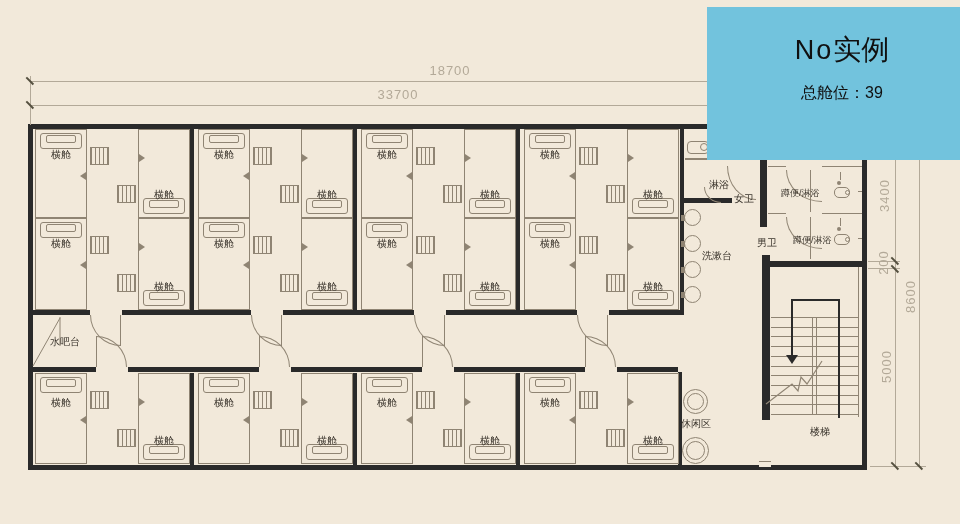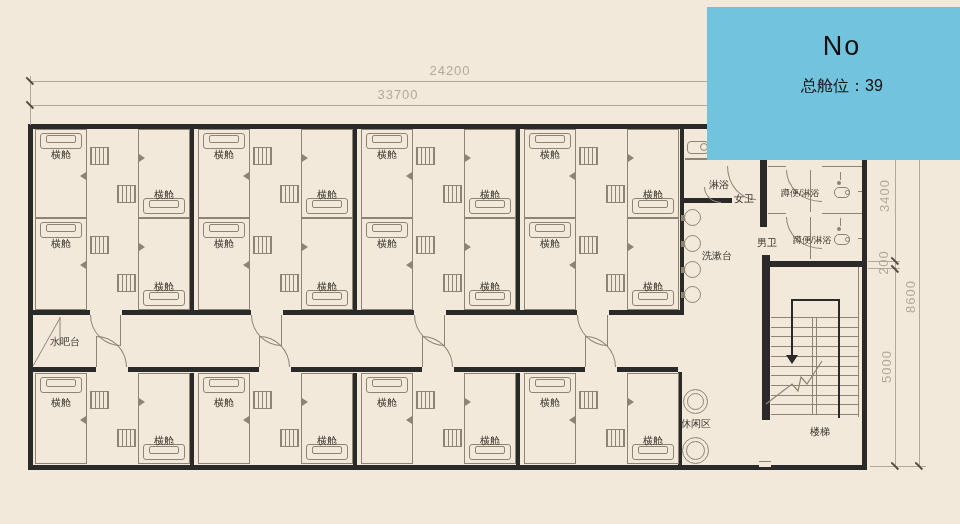--- a/index.html
+++ b/index.html
@@ -309,37 +309,38 @@
       <div class="tick" style="left: 890px; top: 268px;"></div>
       <div class="tick" style="left: 890px; top: 465px;"></div>
       <div class="tick" style="left: 914px; top: 465px;"></div>
     </div>
 
   <svg class="overlay" width="960" height="524">
     <path d="M33,366 L60,318 M60,317 L60,346" stroke="#8f8473" stroke-width="1" fill="none"></path>
     <path d="M766,404 L792,384 l6,7 l3,-14 l6,7 L822,361" stroke="#8f8473" stroke-width="1.2" fill="none"></path>
   </svg>
 
-  <div class="dim-text" style="left:400px;top:64px;">24200</div>
+  <div class="dim-text" style="left:400px;top:64px;">18700</div>
   <div class="dim-text" style="left:348px;top:88px;">33700</div>
 
   <div class="dim-text vert" style="left:854px;top:189px;">3400</div>
   <div class="dim-text vert" style="left:853px;top:256px;">200</div>
   <div class="dim-text vert" style="left:856px;top:360px;">5000</div>
   <div class="dim-text vert" style="left:880px;top:290px;">8600</div>
 
   <div class="plan-label" style="left:50px;top:337px;">水吧台</div>
   <div class="plan-label" style="left:709px;top:180px;">淋浴</div>
   <div class="plan-label" style="left:734px;top:194px;">女卫</div>
   <div class="plan-label" style="left:757px;top:238px;">男卫</div>
   <div class="plan-label small" style="left:781px;top:189px;">蹲便/淋浴</div>
   <div class="plan-label small" style="left:793px;top:236px;">蹲便/淋浴</div>
   <div class="plan-label" style="left:702px;top:252px;font-family:Liberation Mono, monospace;">洗漱台</div>
   <div class="plan-label" style="left:681px;top:419px;">休闲区</div>
   <div class="plan-label" style="left:810px;top:427px;">楼梯</div>
 
   <div id="info-panel">
     <div id="info-title">
       <span class="pfx">No</span>
+      <span class="sfx">实例</span>
     </div>
     <div id="info-sub">总舱位：39</div>
   </div>
 </div>
 
 </body></html>

